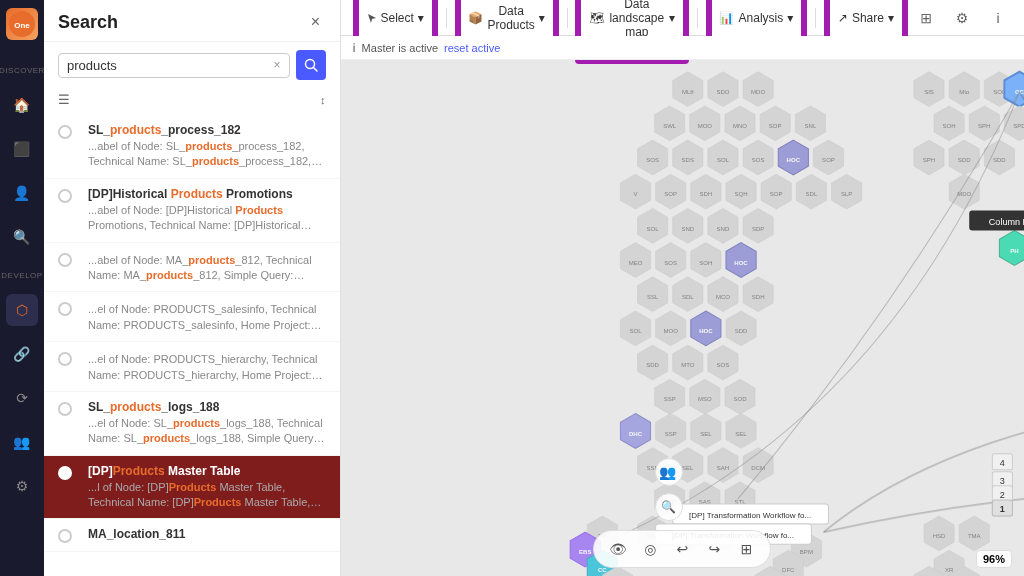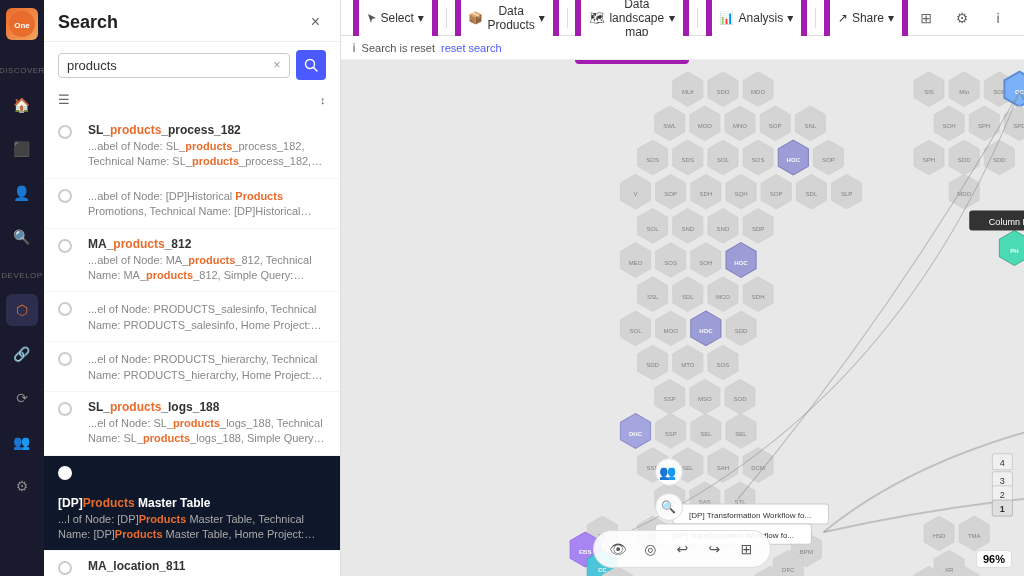--- a/index.html
+++ b/index.html
@@ -154,21 +154,21 @@
     .search-results::-webkit-scrollbar-thumb { background: #ddd; border-radius: 2px; }
 
     .result-item {
       padding: 8px 14px;
       display: flex;
       align-items: flex-start;
       gap: 16px;
       cursor: pointer;
       border-bottom: 1px solid #f5f5f5;
     }
-    .result-item.selected { background: #0f172a; flex-direction: column; }
+    .result-item.selected { background: #7f1d1d; }
     .result-item.selected .result-title { color: #fff; }
     .result-item.selected .result-snippet { color: #aaa; }
 
     .result-radio {
       width: 14px;
       height: 14px;
       border: 2px solid #ccc;
       border-radius: 50%;
       margin-top: 2px;
       flex-shrink: 0;
@@ -353,27 +353,27 @@
   <div class="result-item">
         <div class="result-radio"></div>
         <div class="result-content">
           <div class="result-title">SL_<span class="highlight">products</span>_process_182</div>
           <div class="result-snippet">...abel of Node: SL_<span class="highlight">products</span>_process_182, Technical Name: SL_<span class="highlight">products</span>_process_182, Simple Query: SELECT * FROM SL_produc...</div>
         </div>
       </div>
       <div class="result-item">
         <div class="result-radio"></div>
         <div class="result-content">
+          <div class="result-title">[DP]Historical <span class="highlight">Products</span> Promotions</div>
           <div class="result-snippet">...abel of Node: [DP]Historical <span class="highlight">Products</span> Promotions, Technical Name: [DP]Historical  Promotions, Home Project: Name: [</div>
         </div>
       </div>
       <div class="result-item">
         <div class="result-radio"></div>
         <div class="result-content">
-          <div class="result-title">MA_<span class="highlight">products</span>_812</div>
           <div class="result-snippet">...abel of Node: MA_<span class="highlight">products</span>_812, Technical Name: MA_<span class="highlight">products</span>_812, Simple Query: SELECT * FROM MA__812</div>
         </div>
       </div>
       <div class="result-item">
         <div class="result-radio"></div>
         <div class="result-content">
           <div class="result-snippet">...el of Node: PRODUCTS_salesinfo, Technical Name: PRODUCTS_salesinfo, Home Project: Description: Project containing all the t...</div>
         </div>
       </div>
       <div class="result-item">
@@ -441,22 +441,22 @@
     </button>
     <div class="toolbar-right">
       <div class="toolbar-icon-btn">⊞</div>
       <div class="toolbar-icon-btn">⚙</div>
       <div class="toolbar-icon-btn">ℹ</div>
     </div>
   </div>
 
   <div class="search-active-bar">
     <span style="font-size:12px">ℹ</span>
-    <span>Search is reset</span>
-    <a class="reset-link">reset search</a>
+    <span>Master is active</span>
+    <a class="reset-link">reset active</a>
   </div>
 
   <div class="map-canvas" id="map-canvas">
     <svg class="hex-svg" id="map-svg" viewBox="0 0 680 510" preserveAspectRatio="xMidYMid meet">
 
       <defs>
         <polygon id="h" points="15,0 30,8.66 30,25.98 15,34.64 0,25.98 0,8.66"></polygon>
       </defs>
 
       <g id="hex-map" opacity="0.7">

